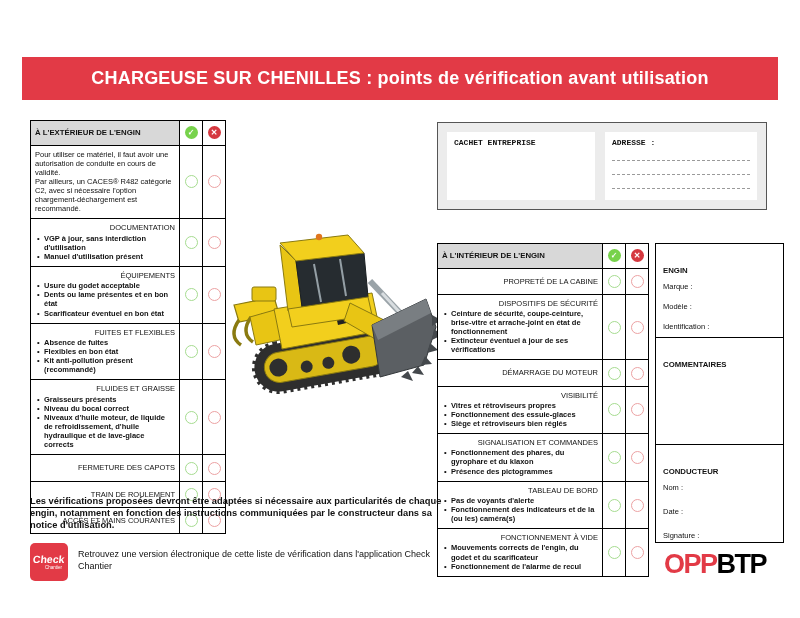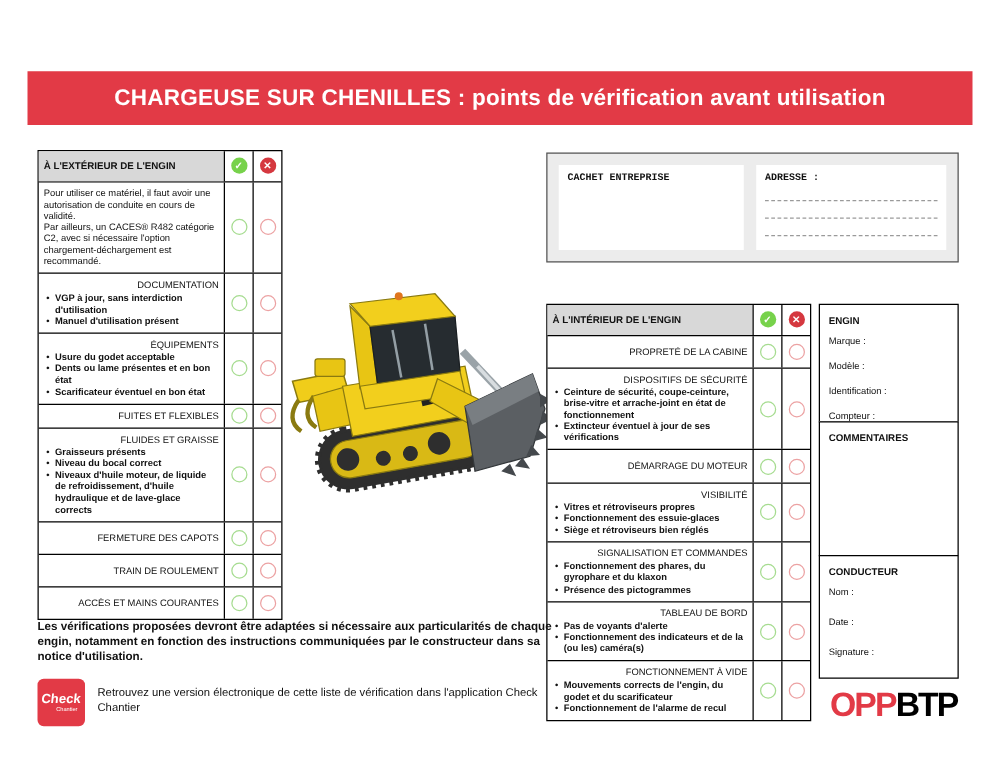--- a/index.html
+++ b/index.html
@@ -36,22 +36,22 @@
 
   
   .company-panel{position:absolute;left:437px;top:122px;width:330px;height:88px;background:#ececec;
                  border:1.5px solid #555;box-sizing:border-box;display:flex;gap:10px;padding:9px;font-family:Liberation Mono, monospace;}
   .panel-box{background:#fff;padding:6px 7px;box-sizing:border-box;font-size:8px;font-weight:bold;}
   .cachet-box{width:148px;}
   .adresse-box{flex:1;}
   .addr-line{border-bottom:1px dashed #9a9a9a;height:13px;}
 
   
-  .side-box{position:absolute;left:655px;width:112px;border:1.5px solid #000;box-sizing:border-box;
-            padding:8px 7px;font-size:7.5px;background:#fff;overflow:hidden;}
+  .side-box{position:absolute;left:655px;width:129px;border:1.5px solid #000;box-sizing:border-box;
+            padding:22px 7px;font-size:7.5px;background:#fff;overflow:hidden;}
   .engin{top:243px;height:95px;}
   .commentaires{top:337px;height:108px;}
   .conducteur{top:444px;height:99px;}
   .side-title{font-weight:bold;font-size:7.8px;margin-bottom:7px;}
   .engin .field-label{margin-bottom:11px;}
   .conducteur .field-label{margin-bottom:15px;}
 
   
   .footer-note{position:absolute;left:30px;top:496px;width:428px;font-size:9.3px;font-weight:bold;line-height:1.28;}
   .check-logo{position:absolute;left:30px;top:543px;width:38px;height:38px;background:#e23a46;border-radius:5px;
@@ -124,20 +124,25 @@
         <div class="t-check">
           <span class="mark ok-o"></span>
         </div>
         <div class="t-check">
           <span class="mark no-o"></span>
         </div>
       </div>
       <div class="t-row">
         <div class="t-cell">
           <div class="row-title">FUITES ET FLEXIBLES</div>
+          <ul class="row-bullets">
+            <li>Absence de fuites</li>
+            <li>Flexibles en bon état</li>
+            <li>Kit anti-pollution présent (recommandé)</li>
+          </ul>
         </div>
         <div class="t-check">
           <span class="mark ok-o"></span>
         </div>
         <div class="t-check">
           <span class="mark no-o"></span>
         </div>
       </div>
       <div class="t-row">
         <div class="t-cell">

